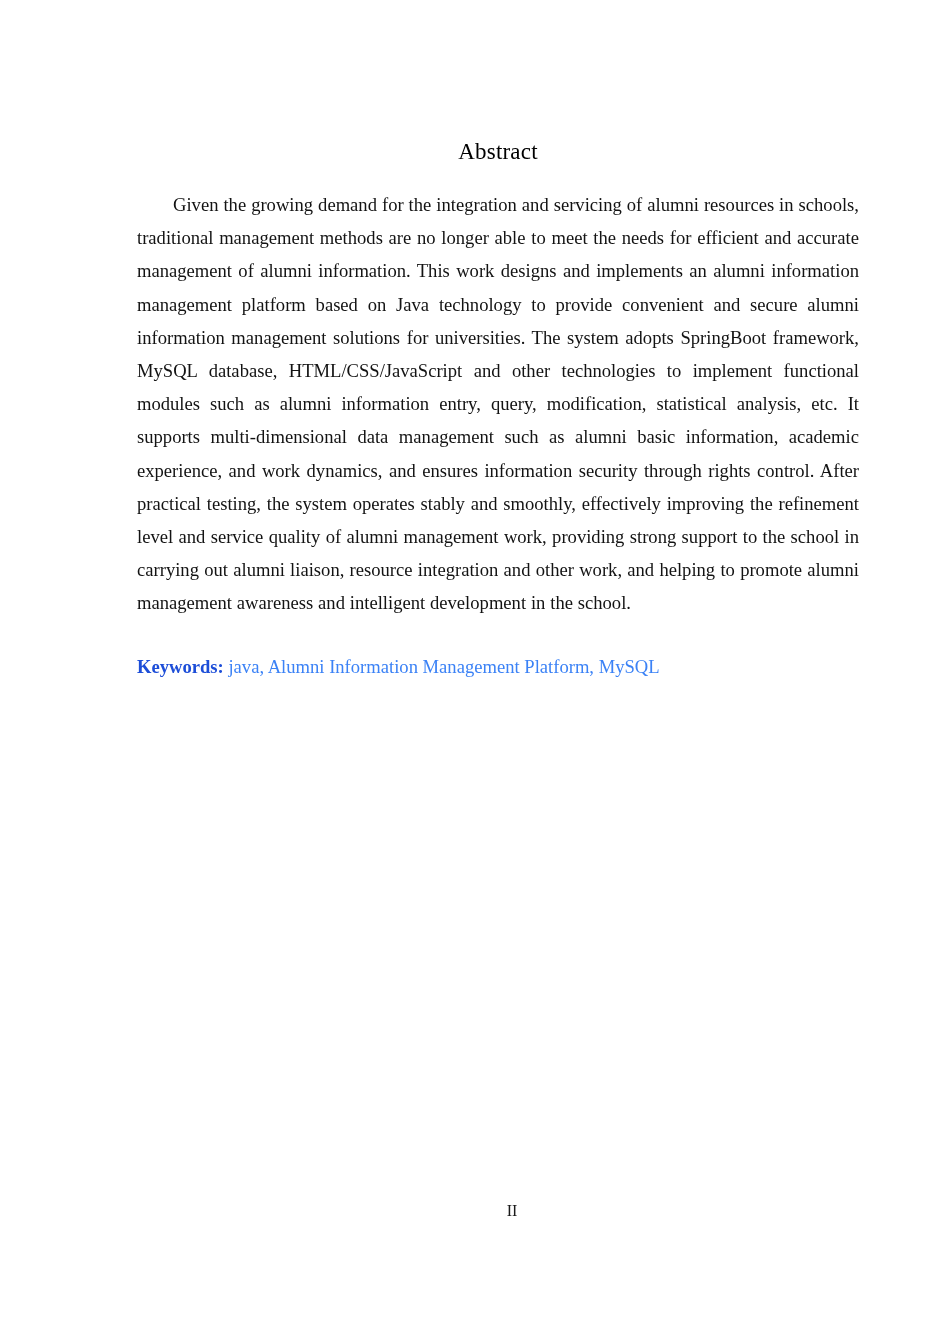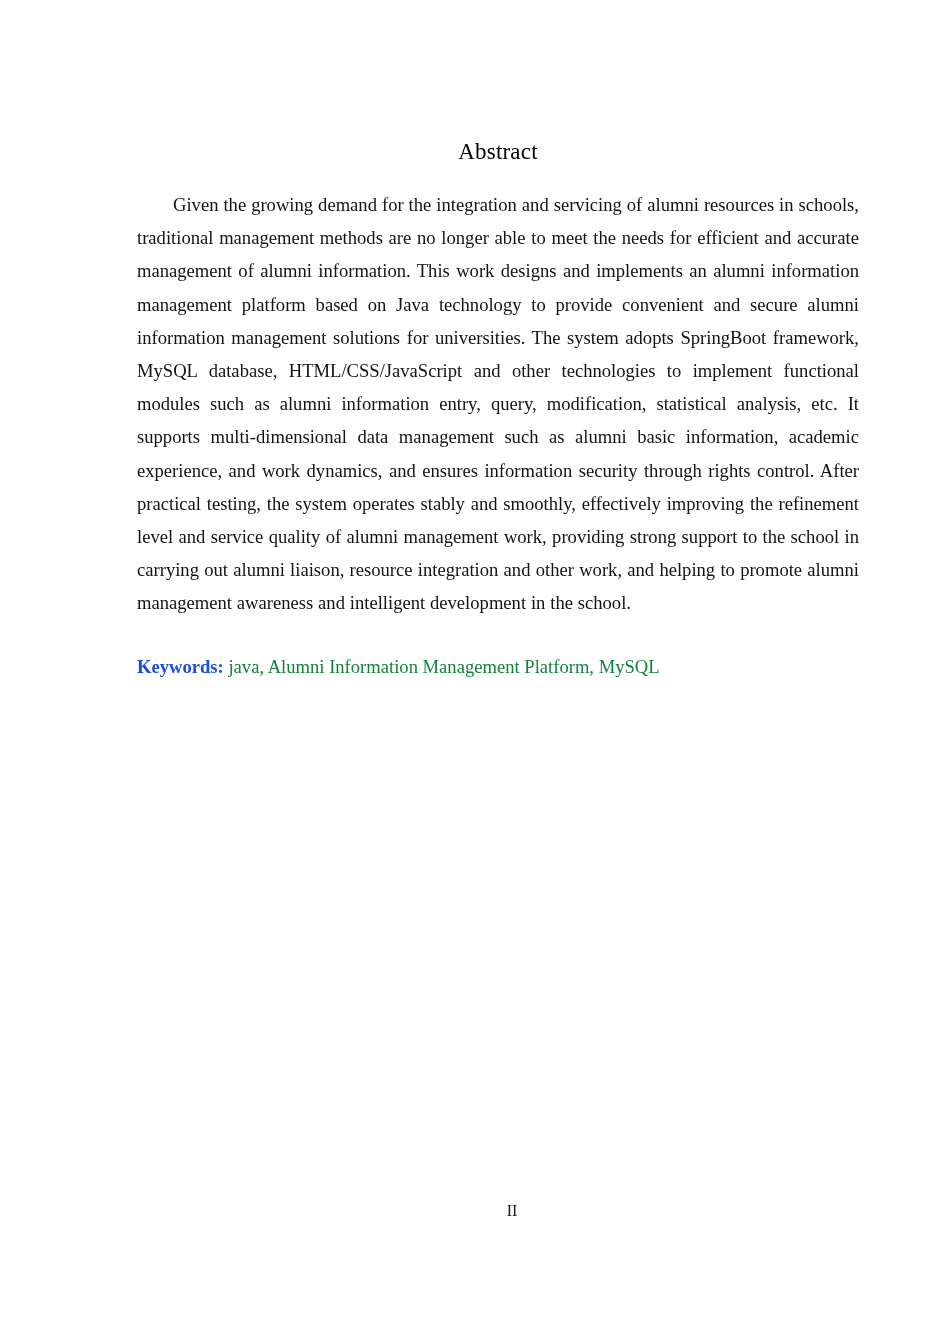--- a/index.html
+++ b/index.html
@@ -72,21 +72,21 @@
     text-align: left;
     white-space: nowrap;
   }
 
   .keywords-label {
     font-weight: bold;
     color: #1d4ed8;
   }
 
   .keywords-value {
-    color: #15803d;
+    color: #3b82f6;
   }
 
   .page-number {
     position: absolute;
     top: 1201px;
     left: 0;
     width: 950px;
     text-align: center;
     font-size: 16px;
     line-height: 20px;

